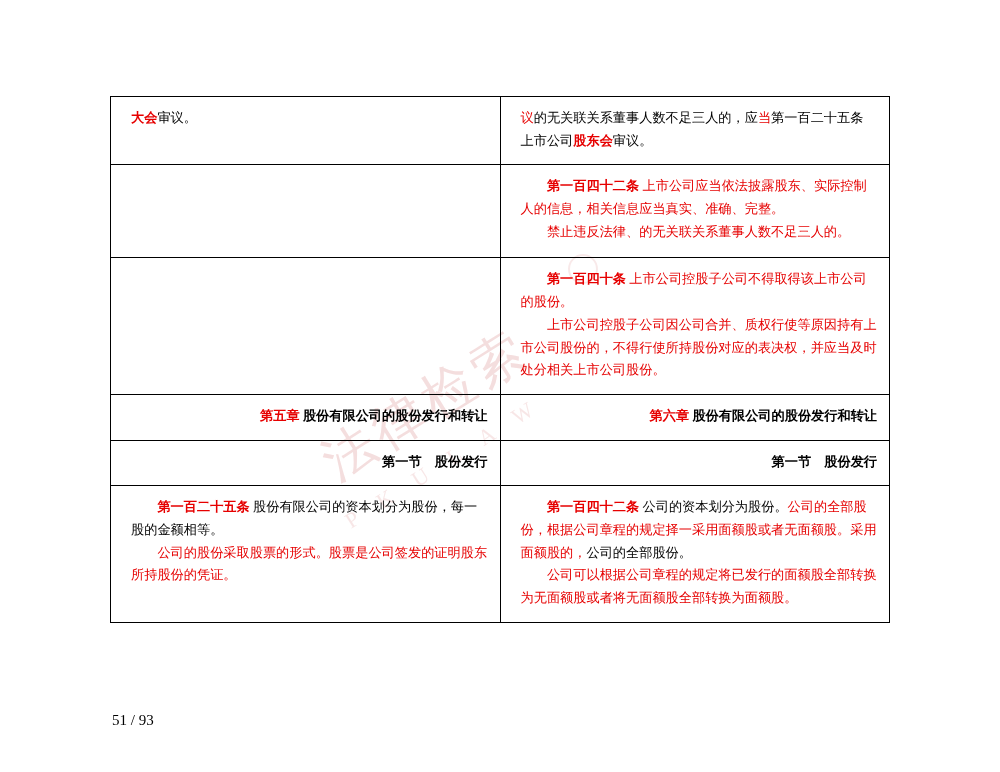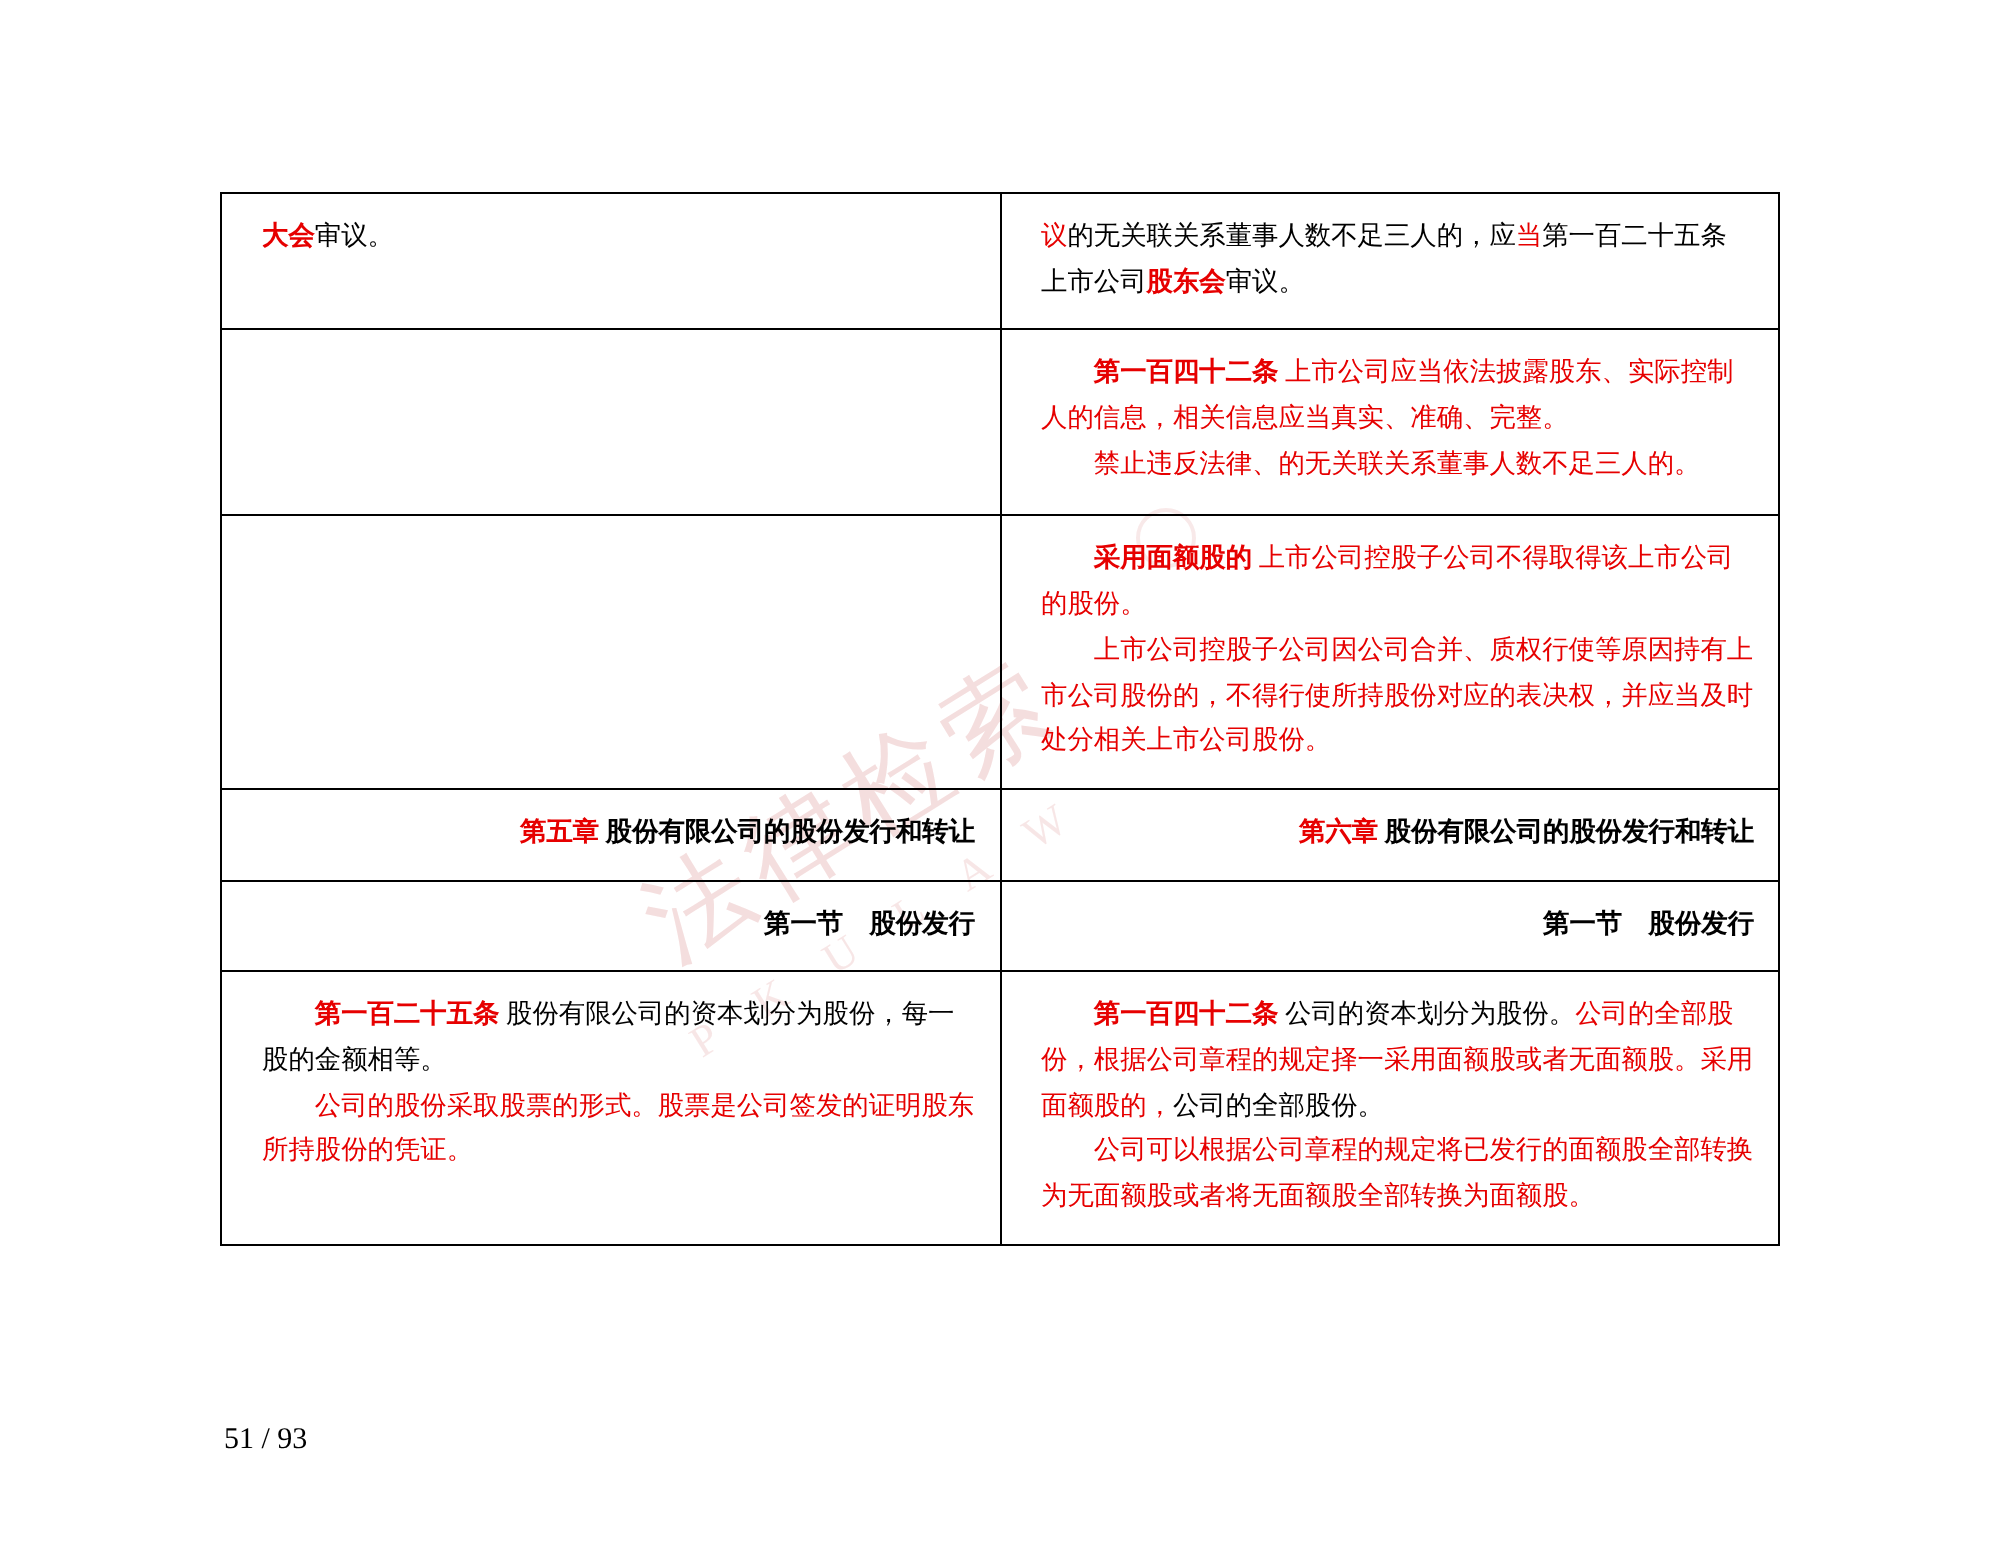--- a/index.html
+++ b/index.html
@@ -148,21 +148,21 @@
             <p class="indent"><span class="red bold">第一百四十二条</span><span class="red">  上市公司应当依法披露股东、实际控制人的信息，相关信息应当真实、准确、完整。</span></p>
             <p class="indent"><span class="red">禁止违反法律、的无关联关系董事人数不足三人的。</span></p>
           </div>
         </td>
       </tr>
 
       <tr>
         <td class="left-col tall-empty"></td>
         <td class="right-col">
           <div>
-            <p class="indent"><span class="red bold">采用面额股的</span><span class="red">  上市公司控股子公司不得取得该上市公司的股份。</span></p>
+            <p class="indent"><span class="red bold">第一百四十条</span><span class="red">  上市公司控股子公司不得取得该上市公司的股份。</span></p>
             <p class="indent"><span class="red">上市公司控股子公司因公司合并、质权行使等原因持有上市公司股份的，不得行使所持股份对应的表决权，并应当及时处分相关上市公司股份。</span></p>
           </div>
         </td>
       </tr>
 
       <tr class="chapter-row">
         <td class="left-col">
           <p class="para center"><span class="red bold">第五章</span><span class="black bold">  股份有限公司的股份发行和转让</span></p>
         </td>
         <td class="right-col">

